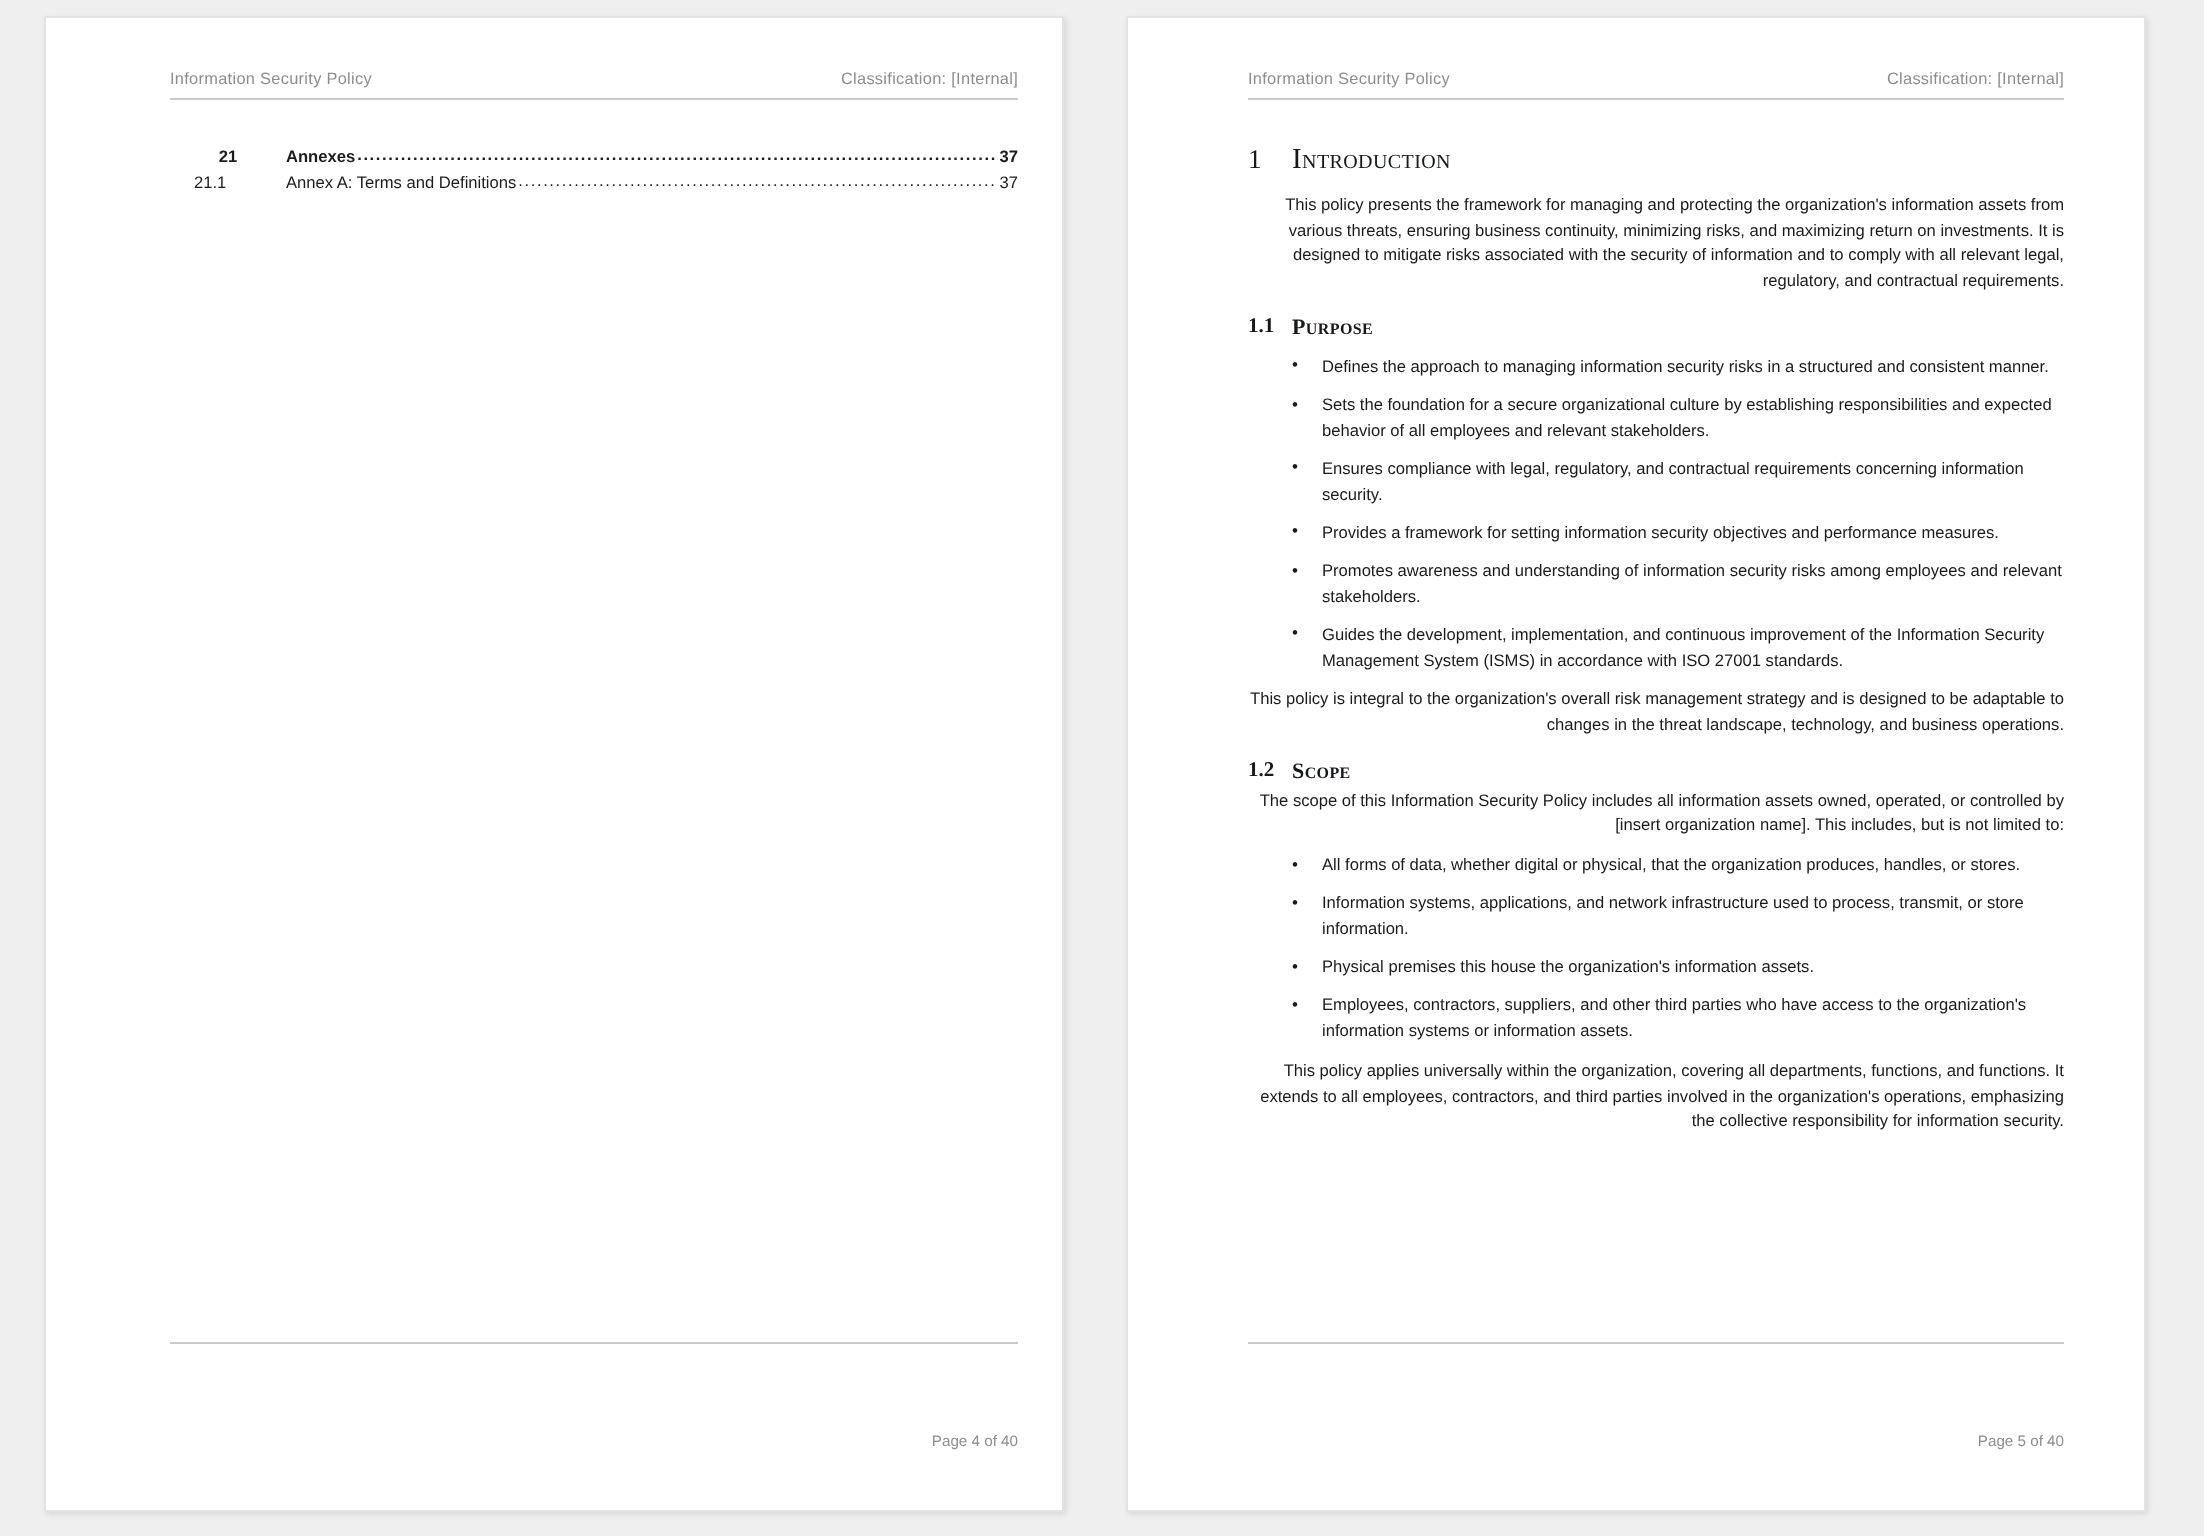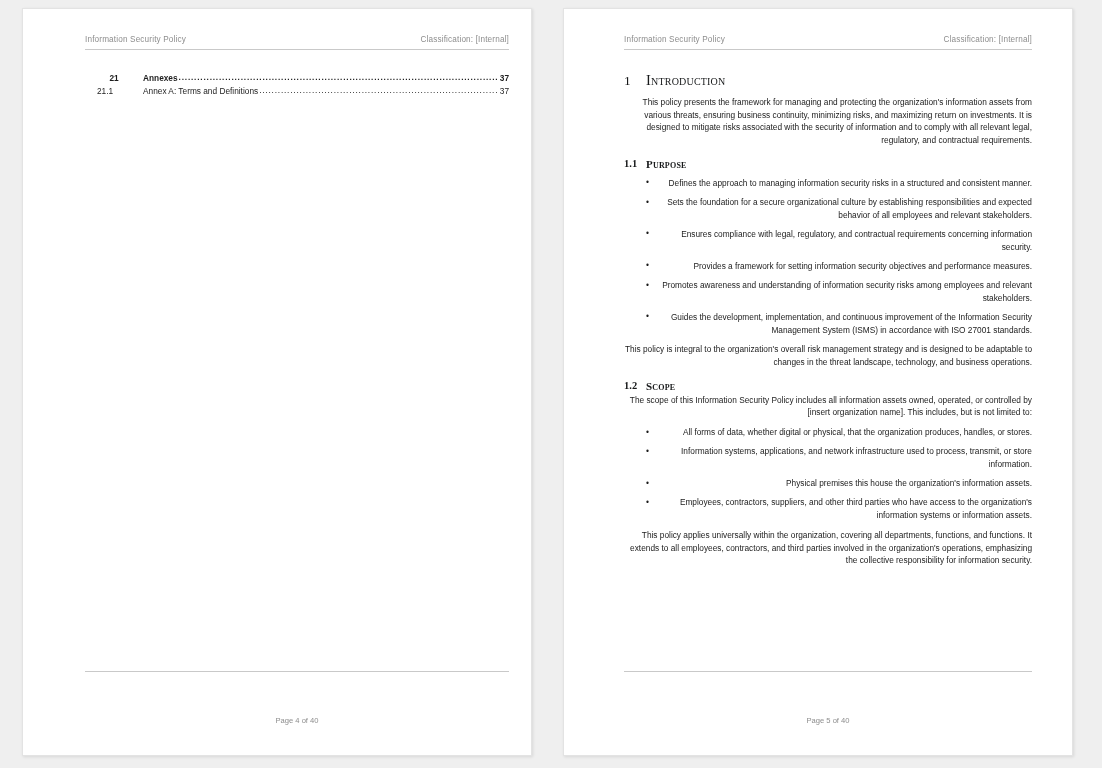--- a/index.html
+++ b/index.html
@@ -148,21 +148,20 @@
     margin: 7px 0 7px 0;
     padding: 0 0 0 22px;
   }
   ul.bullets li {
     position: relative;
     font-size: 8.3px;
     line-height: 12.7px;
     color: #1b1b1b;
     padding-left: 15px;
     margin-bottom: 6.5px;
-    text-align: right;
   }
   ul.bullets li::before {
     content: "\2022";
     position: absolute;
     left: 0;
     top: -0.5px;
     font-size: 8.5px;
     color: #1b1b1b;
   }
   ul.bullets li:last-child { margin-bottom: 0; }
@@ -176,21 +175,21 @@
   }
   .page-right .run-foot {
     left: 60px;
     right: 40px;
   }
   .run-foot-rule {
     border-top: 1px solid #c9c9c9;
     margin-bottom: 5px;
   }
   .run-foot-text {
-    text-align: center;
+    text-align: right;
     font-size: 7.6px;
     color: #8d8d8d;
     margin-top: 44px;
   }
 </style>
 </head>
 <body>
 
 <div class="viewer">
 

